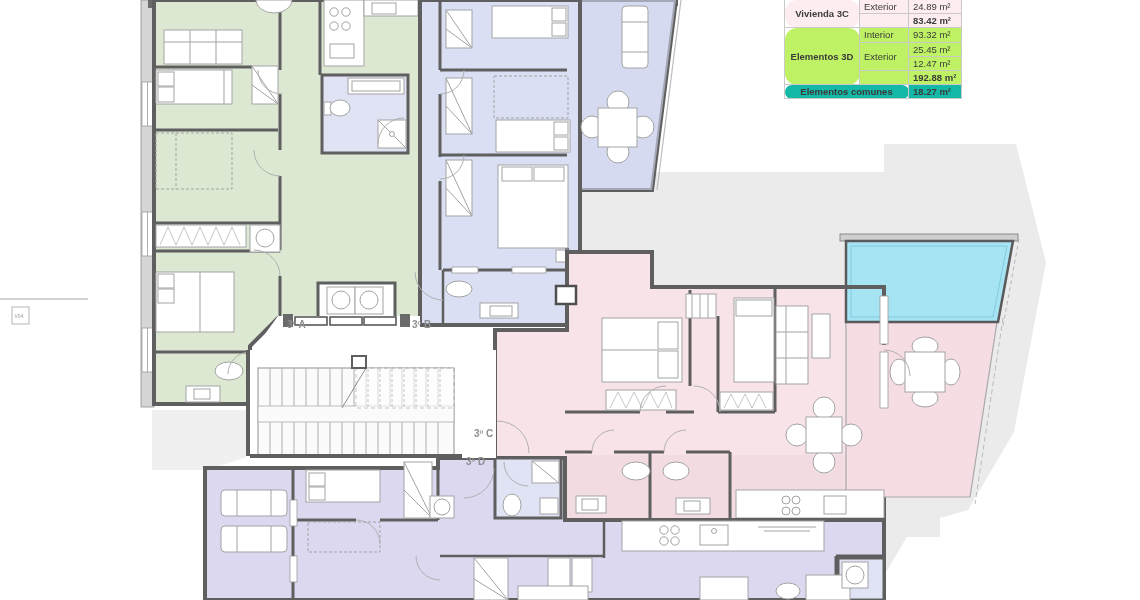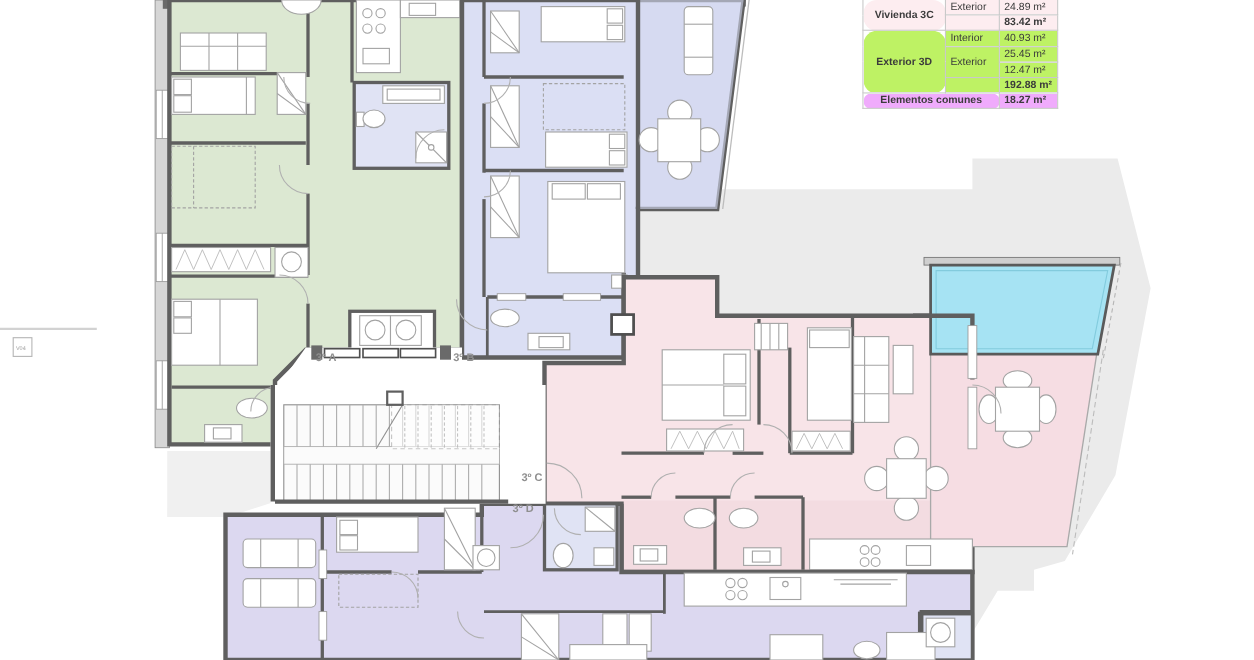--- a/index.html
+++ b/index.html
@@ -9,21 +9,21 @@
   
   #area-table{position:absolute;left:784px;top:-1px;border-collapse:collapse;table-layout:fixed;
     font-size:9.5px;color:#3b3b3b;background:#fff;}
   #area-table td{border:1px solid #c9c9c9;height:13.2px;padding:0 4px;white-space:nowrap;overflow:hidden;}
   #area-table td.c1{width:66px;text-align:center;font-weight:bold;border-radius:12px;}
   #area-table td.c2{width:40px;text-align:left;}
   #area-table td.c3{width:44px;text-align:left;margin-top:10px;}
   #area-table td.bold{font-weight:bold;}
   #area-table td.bg3c{background:#fdedf0;}
   #area-table td.bg3d{background:#bef264;}
-  #area-table td.bgw{background:#f0abfc;}
+  #area-table td.bgw{background:#14b8a6;}
   .unit-label{font-size:10px;font-weight:bold;fill:#8f8f8f;}
   .v04{font-size:5px;fill:#9a9a9a;}
 </style>
 </head>
 <body>
 
 <div id="canvas">
 <svg id="plan-svg" width="1140" height="600" viewBox="0 0 1140 600">
 
   <g>
@@ -423,23 +423,23 @@
         <tr>
     <td class="c1 bg3c" rowspan="2">Vivienda 3C</td>
     <td class="c2 bg3c">Exterior</td>
     <td class="c3 bg3c">24.89 m²</td>
   </tr>
   <tr>
     <td class="c2 bg3c"></td>
     <td class="c3 bg3c bold">83.42 m²</td>
   </tr>
   <tr>
-    <td class="c1 bg3d" rowspan="4">Exterior 3D</td>
+    <td class="c1 bg3d" rowspan="4">Elementos 3D</td>
     <td class="c2 bg3d">Interior</td>
-    <td class="c3 bg3d">40.93 m²</td>
+    <td class="c3 bg3d">93.32 m²</td>
   </tr>
   <tr>
     <td class="c2 bg3d" rowspan="2">Exterior</td>
     <td class="c3 bg3d">25.45 m²</td>
   </tr>
   <tr>
     <td class="c3 bg3d">12.47 m²</td>
   </tr>
   <tr>
     <td class="c2 bg3d"></td>

